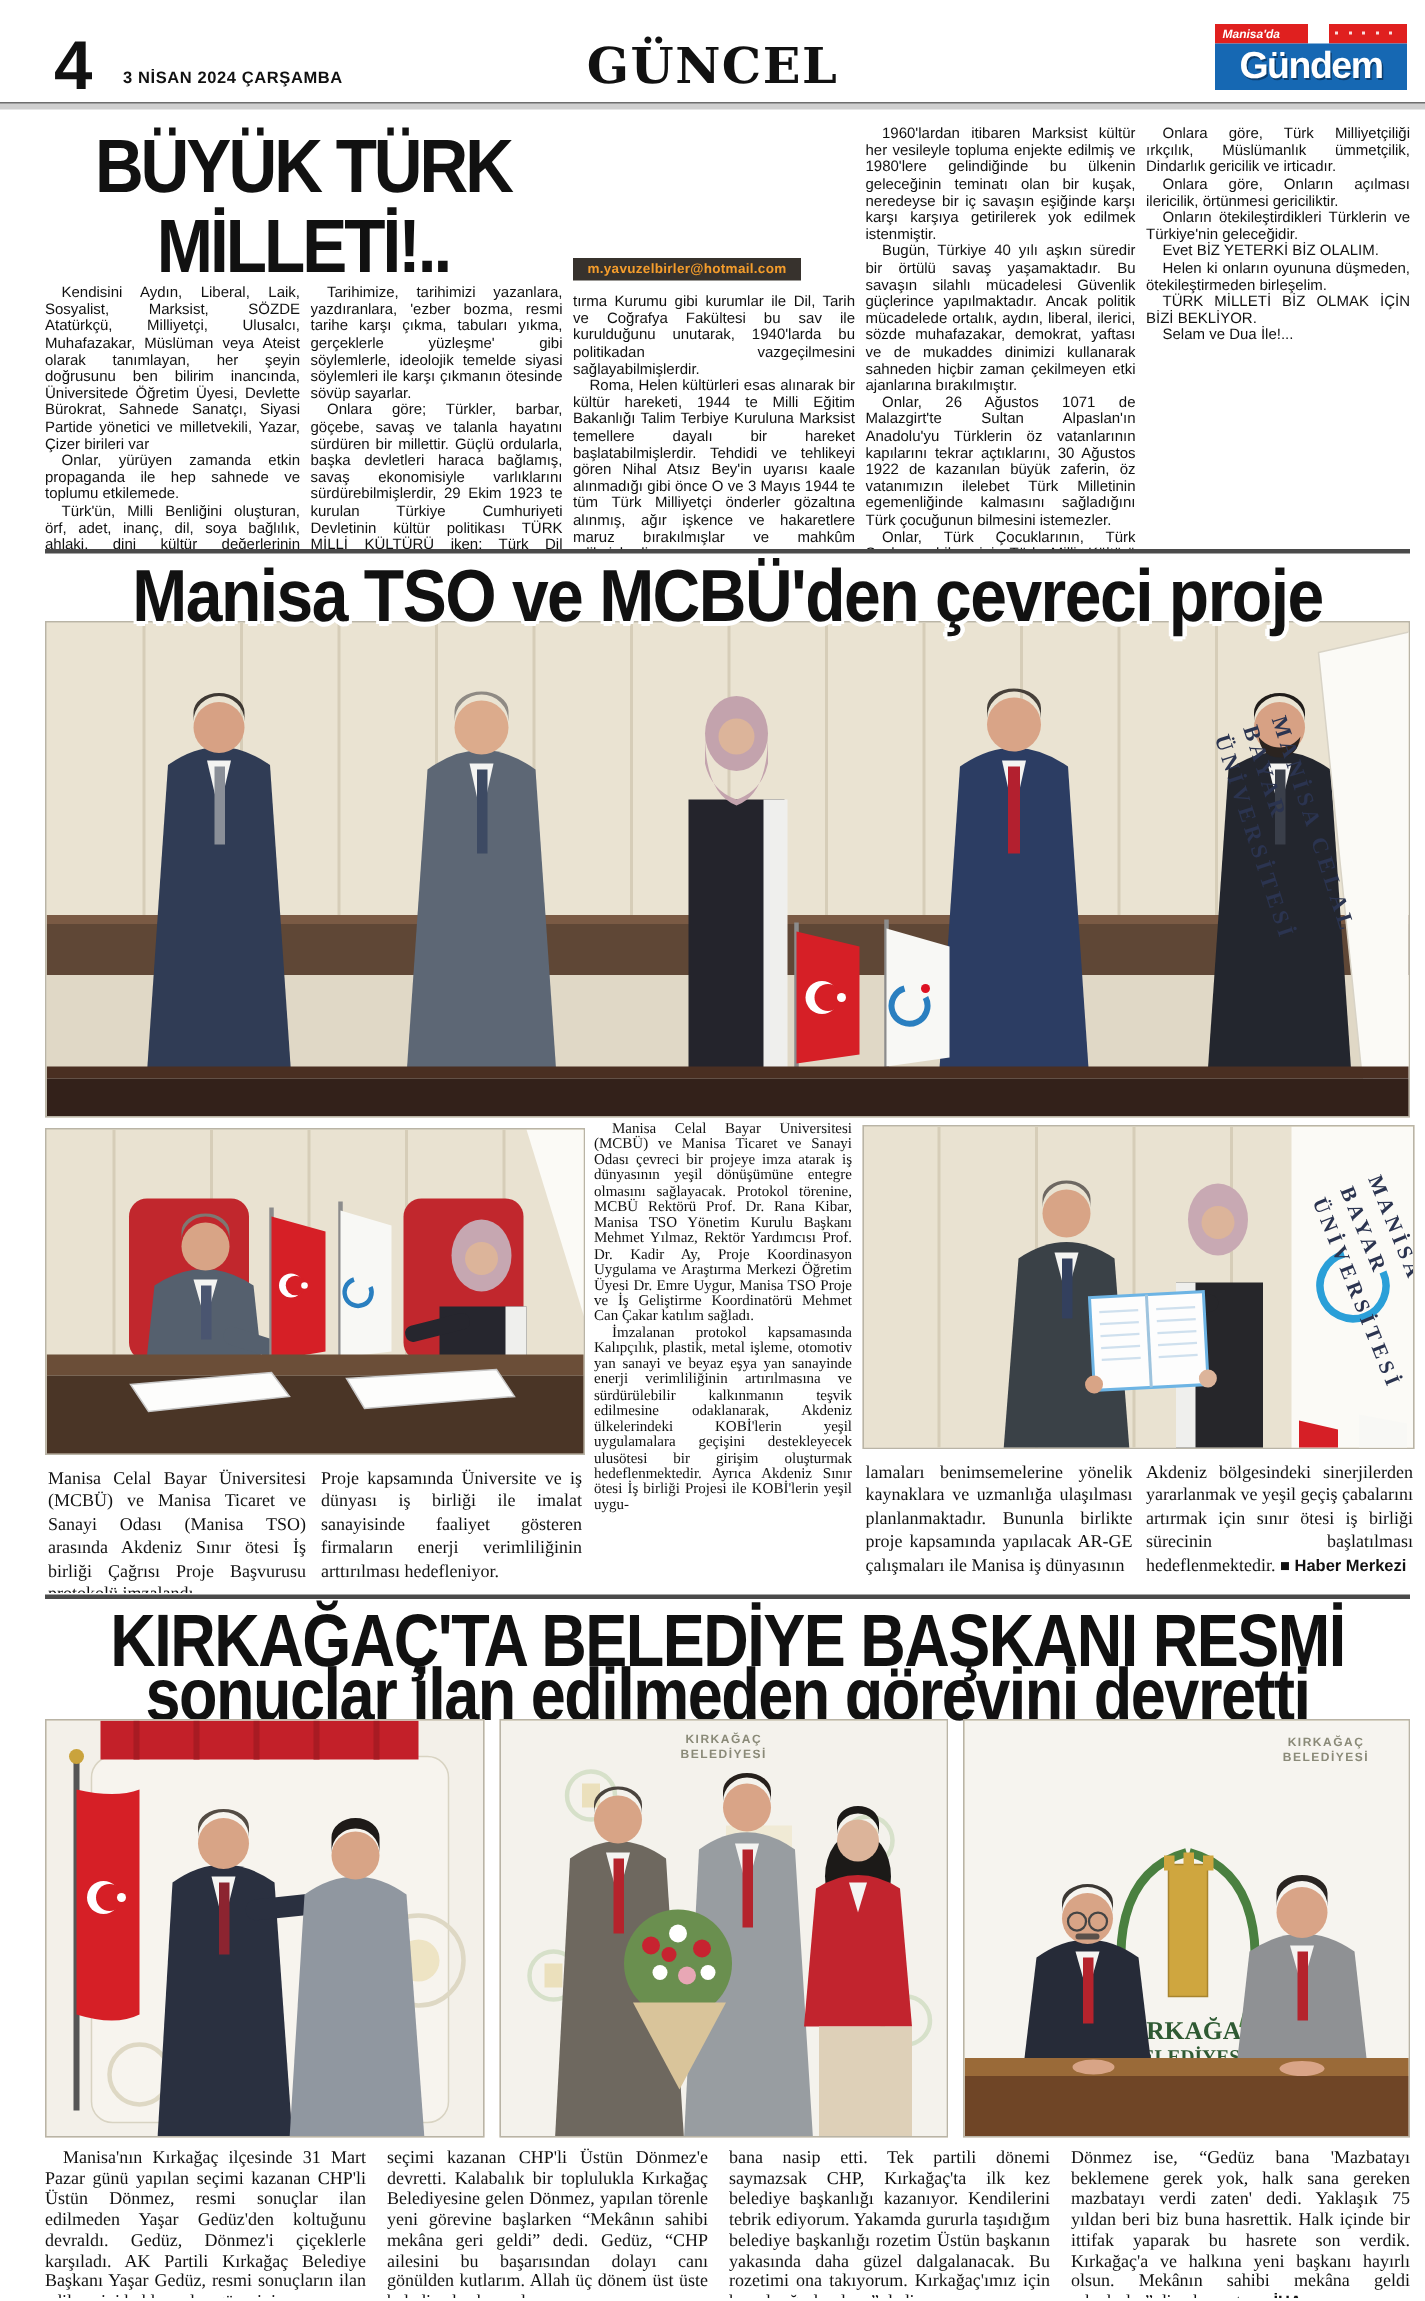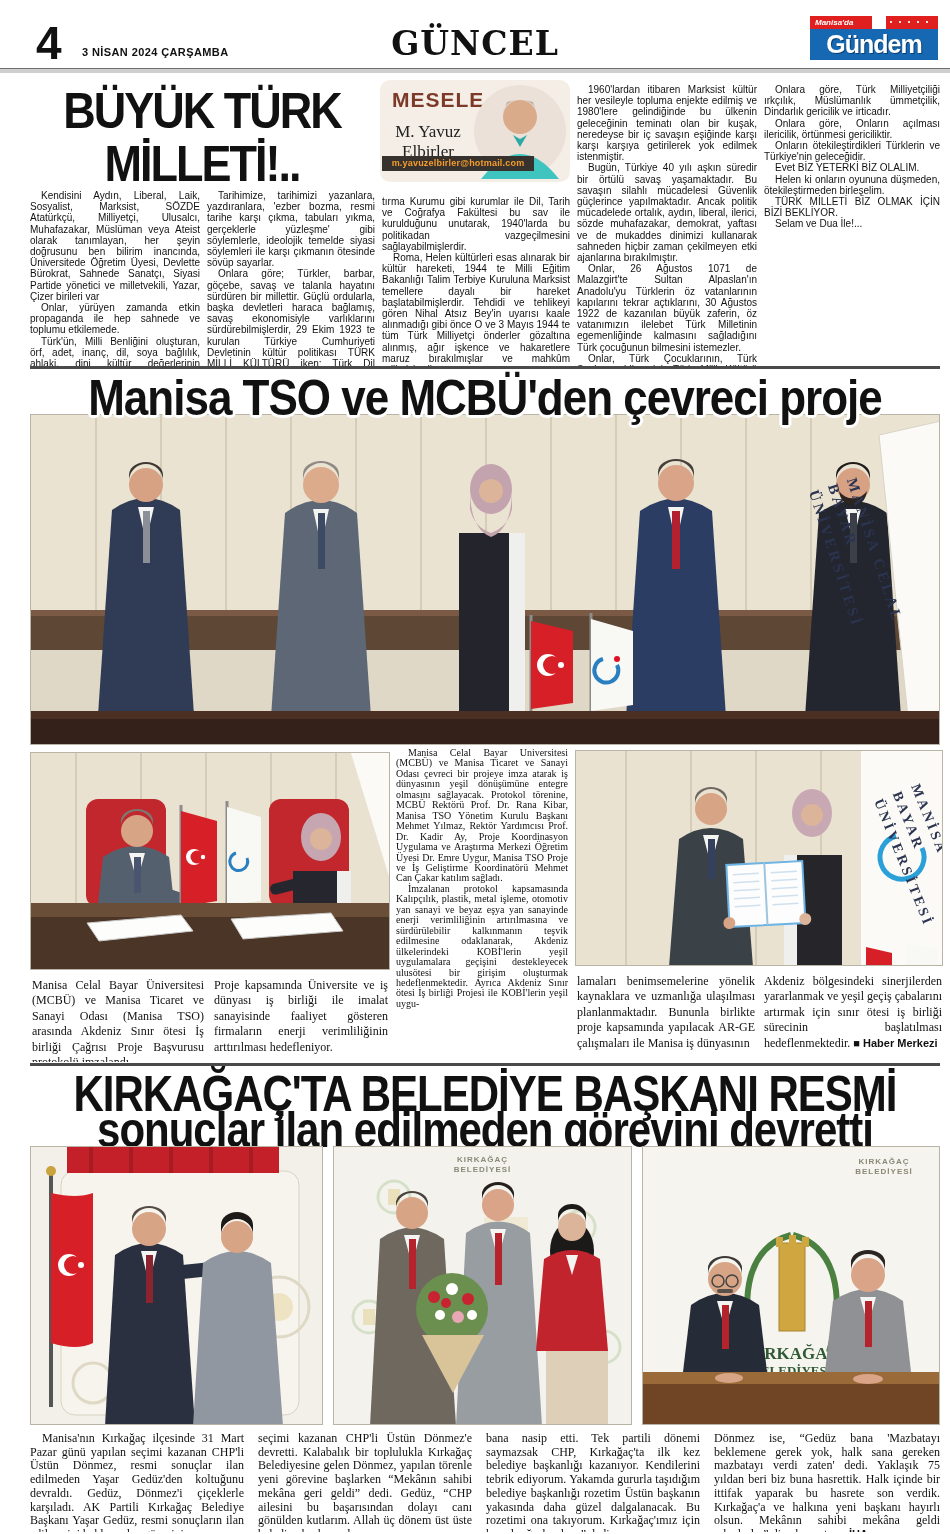--- a/index.html
+++ b/index.html
@@ -22,21 +22,21 @@
         text-shadow:1px 1px 0 #0c3e6e;}
   .header-rule{left:0;right:0;top:68px;height:4px;background:#cfcfcf;border-top:1px solid #6e6e6e;}
   
   .op-headline{left:28px;top:84px;width:348px;height:104px;text-align:center;font-weight:800;
         font-size:45px;line-height:48px;letter-spacing:-2px;transform:scaleY(1.12);transform-origin:top center;}
   .kicker-box{left:380px;top:80px;width:190px;height:102px;background:#f4eee7;border-radius:10px;}
   .kicker{position:absolute;left:12px;top:8px;font-size:21px;font-weight:800;letter-spacing:1px;color:#7d3a28;}
   .author{position:absolute;left:0px;top:42px;width:96px;text-align:center;
         font-family:"Liberation Serif",serif;font-size:17px;line-height:20px;color:#222;}
   .kphoto{position:absolute;right:3px;top:3px;width:94px;height:96px;}
-  .email-strip{left:382px;top:156px;width:152px;height:15px;background:#37322d;color:#f59d2c;
+  .email-strip{left:382px;top:172px;width:152px;height:15px;background:#37322d;color:#f59d2c;
         font-size:9px;font-weight:bold;line-height:15px;text-align:center;letter-spacing:.2px;}
   .opcol{font-size:10px;line-height:11.2px;text-align:justify;overflow:hidden;}
   .opcol p{margin:0;text-indent:11px;}
   .opcol p.noind{text-indent:0;}
   .divider{left:30px;width:910px;height:3px;background:#4a4a4a;}
   
   .s1-headline{left:30px;top:370px;width:910px;text-align:center;font-weight:800;font-size:44px;
         letter-spacing:-1px;transform:scaleY(1.12);transform-origin:top center;z-index:5;
         text-shadow:-2px -2px 0 #fff,2px -2px 0 #fff,-2px 2px 0 #fff,2px 2px 0 #fff,0 3px 0 #fff,3px 0 0 #fff,-3px 0 0 #fff;}
   figure{margin:0;}
@@ -65,34 +65,20 @@
   <div class="abs section-title">GÜNCEL</div>
   <div class="abs logo">
     <div class="strip">Manisa'da</div>
     <div class="tag"></div>
     <div class="blue">Gündem</div>
   </div>
   <div class="abs header-rule"></div>
 
   <div class="abs op-headline">BÜYÜK TÜRK MİLLETİ!..</div>
 
-  <div class="abs kicker-box">
-    <div class="kicker">MESELE</div>
-    <div class="author">M. Yavuz Elbirler</div>
-    <div class="kphoto">
-      <svg width="94" height="96" viewBox="0 0 94 96">
-        <circle cx="47" cy="48" r="46" fill="#ece1d8"></circle>
-        <circle cx="47" cy="34" r="17" fill="#d9ab8b"></circle>
-        <path d="M30,30 a17,17 0 0 1 12,-13 l-8,2 z" fill="#b9b3ac"></path>
-        <path d="M64,30 a17,17 0 0 0 -12,-13 l8,2 z" fill="#b9b3ac"></path>
-        <path d="M8,96 Q47,46 86,96 Z" fill="#3fc4c0"></path>
-        <polygon points="40,52 47,64 54,52 47,56" fill="#2fa9a6"></polygon>
-      </svg>
-    </div>
-  </div>
   <div class="abs email-strip">m.yavuzelbirler@hotmail.com</div>
 
   <div class="abs opcol" style="left:30px;top:190px;width:170px;height:176px;">
     <p>Kendisini Aydın, Liberal, Laik, Sosyalist, Marksist, SÖZDE Atatürkçü, Milliyetçi, Ulusalcı, Muhafazakar, Müslüman veya Ateist olarak tanımlayan, her şeyin doğrusunu ben bilirim inancında, Üniversitede Öğretim Üyesi, Devlette Bürokrat, Sahnede Sanatçı, Siyasi Partide yönetici ve milletvekili, Yazar, Çizer birileri var</p>
     <p>Onlar, yürüyen zamanda etkin propaganda ile hep sahnede ve toplumu etkilemede.</p>
     <p>Türk'ün, Milli Benliğini oluşturan, örf, adet, inanç, dil, soya bağlılık, ahlaki, dini kültür değerlerinin bütününü yok sayarlar.</p>
   </div>
   <div class="abs opcol" style="left:207px;top:190px;width:168px;height:176px;">
     <p>Tarihimize, tarihimizi yazanlara, yazdıranlara, 'ezber bozma, resmi tarihe karşı çıkma, tabuları yıkma, gerçeklerle yüzleşme' gibi söylemlerle, ideolojik temelde siyasi söylemleri ile karşı çıkmanın ötesinde sövüp sayarlar.</p>
     <p>Onlara göre; Türkler, barbar, göçebe, savaş ve talanla hayatını sürdüren bir millettir. Güçlü ordularla, başka devletleri haraca bağlamış, savaş ekonomisiyle varlıklarını sürdürebilmişlerdir, 29 Ekim 1923 te kurulan Türkiye Cumhuriyeti Devletinin kültür politikası TÜRK MİLLİ KÜLTÜRÜ iken; Türk Dil Kurumu, Türk Tarihini Araş-</p>

